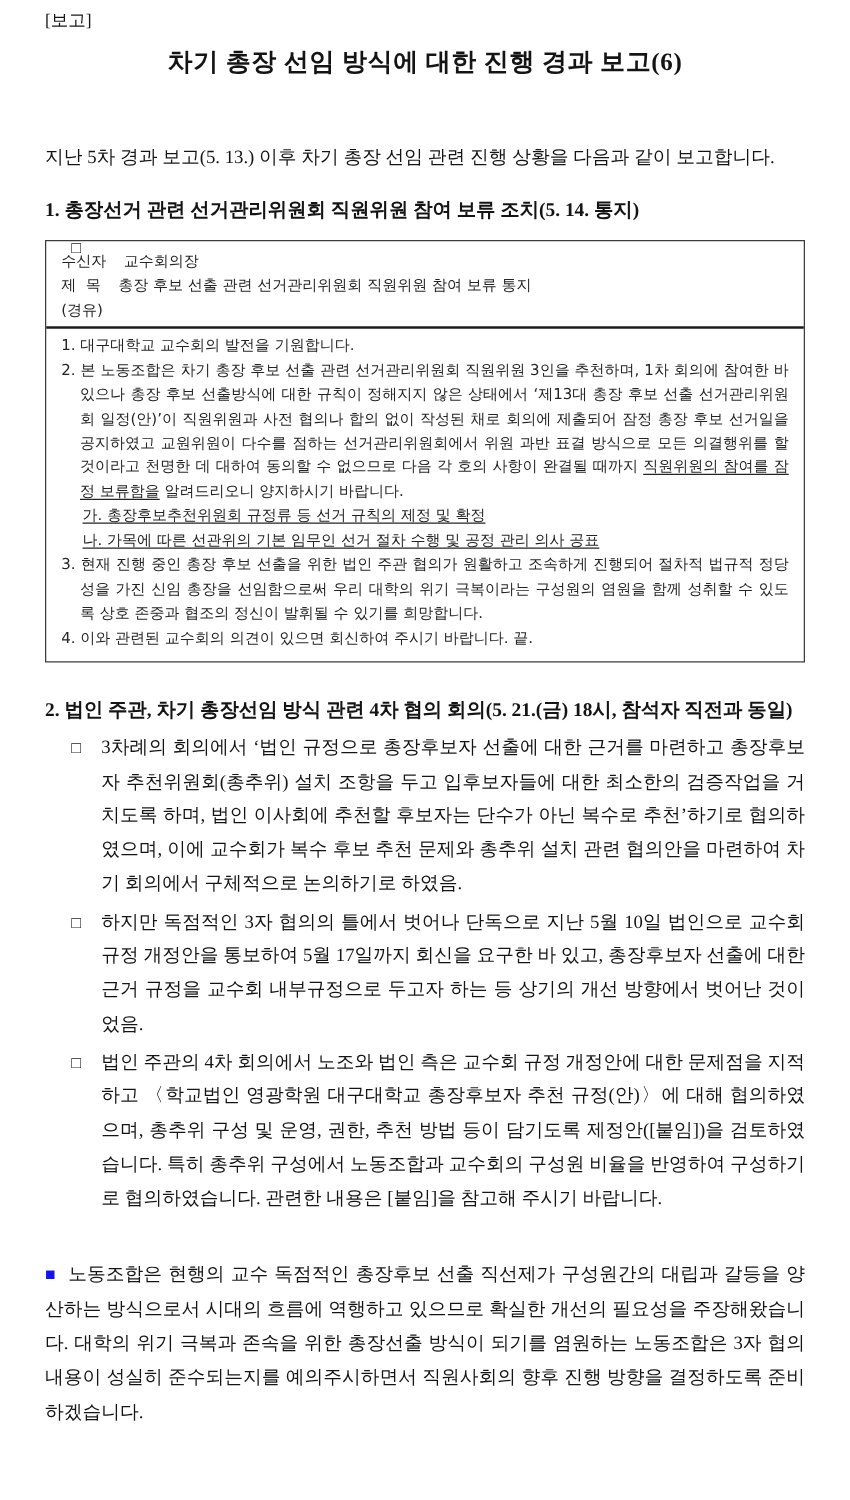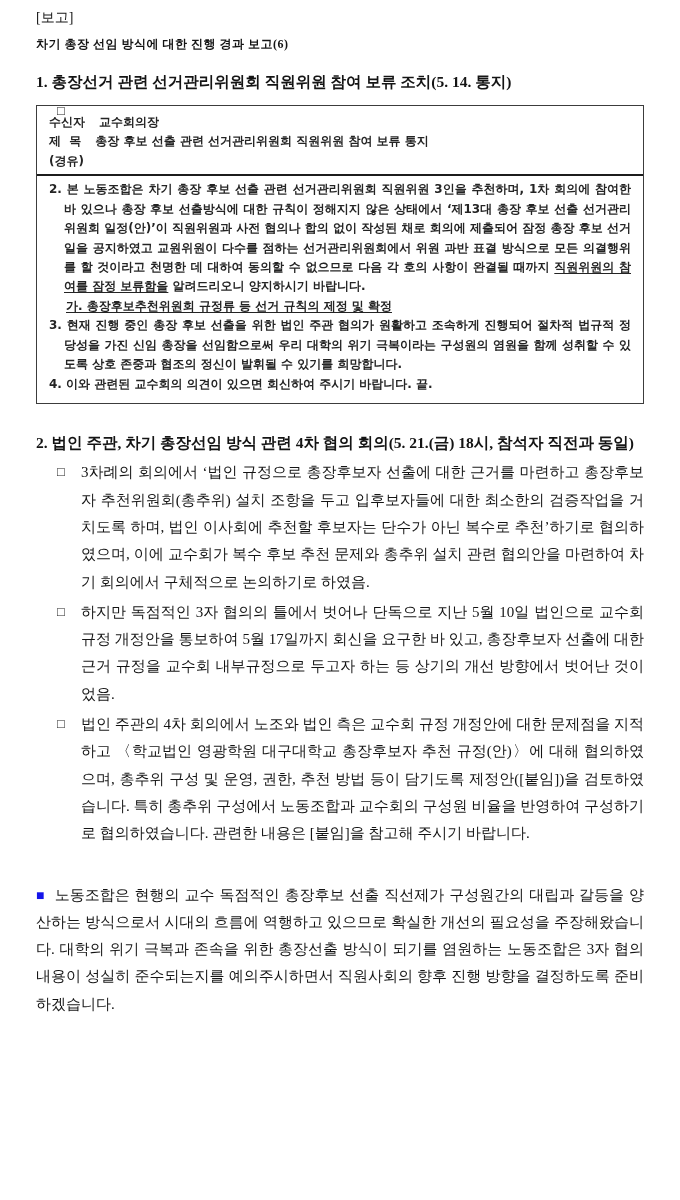--- a/index.html
+++ b/index.html
@@ -6,22 +6,22 @@
   html, body { background:#ffffff; }
   body {
     width:680px; height:1200px; overflow:hidden;
     font-family:"Liberation Serif","DejaVu Serif",serif;
     color:#141414;
   }
   .page { padding:8px 36px 0 36px; }
 
   .doc-tag { font-size:14px; line-height:1.4; }
   .doc-title {
-    margin-top:8px; 
-    font-size:12px; font-weight:bold; letter-spacing:0.5px;
+    margin-top:8px; text-align:center;
+    font-size:20px; font-weight:bold; letter-spacing:0.5px;
   }
   .intro {
     margin-top:50px; font-size:15px; line-height:1.8; text-align:justify;
   }
 
   .sec-heading {
     margin-top:16px; font-size:15.5px; font-weight:bold; line-height:1.7;
   }
   .sec2 { margin-top:26px; }
 
@@ -30,21 +30,21 @@
     font-size:15px; line-height:1.82; text-align:justify;
   }
   .bullet > .marker {
     position:absolute; left:2px; top:1px; font-size:13px; color:#222;
   }
 
   .notice-box {
     margin-top:10px; border:1px solid #3c3c3c;
     padding:7px 12px 9px 12px;
     font-family:"DejaVu Sans","Liberation Sans",sans-serif;
-    font-size:12px; line-height:1.62; color:#242424;font-weight:bold;
+    font-size:12px; line-height:1.62; color:#242424;
   }
   .box-header {
     margin:0 -12px; padding:0 12px 3px 12px;
     border-bottom:2px solid #1c1c1c;
   }
   .box-row { white-space:pre-wrap; }
   .box-label { white-space:pre; }
   .box-value { margin-left:14px; }
   .box-body { padding-top:4px; }
   .box-item { text-align:justify; }
@@ -59,36 +59,39 @@
 </style>
 </head>
 <body>
 
 <div class="page">
 
   <div class="doc-tag">[보고]</div>
 
   <div class="doc-title">차기 총장 선임 방식에 대한 진행 경과 보고(6)</div>
 
+  <p class="intro">지난 5차 경과 보고(5. 13.) 이후 차기 총장 선임 관련 진행 상황을 다음과 같이 보고합니다.</p>
 
   <div class="sec-heading">1. 총장선거 관련 선거관리위원회 직원위원 참여 보류 조치(5. 14. 통지)</div>
 
   <div class="bullet">
     <span class="marker">□</span>
   </div>
 
   <div class="notice-box">
     <div class="box-header">
       <div class="box-row"><span class="box-label">수신자</span><span class="box-value">교수회의장</span></div>
       <div class="box-row"><span class="box-label">제  목</span><span class="box-value">총장 후보 선출 관련 선거관리위원회 직원위원 참여 보류 통지</span></div>
       <div class="box-row">(경유)</div>
     </div>
     <div class="box-body">
+      <p class="box-item">1. 대구대학교 교수회의 발전을 기원합니다.</p>
       <p class="box-item hang"><span>2. 본 노동조합은 차기 총장 후보 선출 관련 선거관리위원회 직원위원 3인을 추천하며, 1차 회의에 참여한 바 있으나 총장 후보 선출방식에 대한 규칙이 정해지지 않은 상태에서 ‘제13대 총장 후보 선출 선거관리위원회 일정(안)’이 직원위원과 사전 협의나 합의 없이 작성된 채로 회의에 제출되어 잠정 총장 후보 선거일을 공지하였고 교원위원이 다수를 점하는 선거관리위원회에서 위원 과반 표결 방식으로 모든 의결행위를 할 것이라고 천명한 데 대하여 동의할 수 없으므로 다음 각 호의 사항이 완결될 때까지 </span><span class="ul">직원위원의 참여를 잠정 보류함을</span><span> 알려드리오니 양지하시기 바랍니다.</span></p>
       <p class="box-sub"><span class="ul">가. 총장후보추천위원회 규정류 등 선거 규칙의 제정 및 확정</span></p>
+      <p class="box-sub"><span class="ul">나. 가목에 따른 선관위의 기본 임무인 선거 절차 수행 및 공정 관리 의사 공표</span></p>
       <p class="box-item hang">3. 현재 진행 중인 총장 후보 선출을 위한 법인 주관 협의가 원활하고 조속하게 진행되어 절차적 법규적 정당성을 가진 신임 총장을 선임함으로써 우리 대학의 위기 극복이라는 구성원의 염원을 함께 성취할 수 있도록 상호 존중과 협조의 정신이 발휘될 수 있기를 희망합니다.</p>
       <p class="box-item">4. 이와 관련된 교수회의 의견이 있으면 회신하여 주시기 바랍니다.  끝.</p>
     </div>
   </div>
 
   <div class="sec-heading sec2">2. 법인 주관, 차기 총장선임 방식 관련 4차 협의 회의(5. 21.(금) 18시, 참석자 직전과 동일)</div>
 
   <div class="bullet">
     <span class="marker">□</span><span>3차례의 회의에서 ‘법인 규정으로 총장후보자 선출에 대한 근거를 마련하고 총장후보자 추천위원회(총추위) 설치 조항을 두고 입후보자들에 대한 최소한의 검증작업을 거치도록 하며, 법인 이사회에 추천할 후보자는 단수가 아닌 복수로 추천’하기로 협의하였으며, 이에 교수회가 복수 후보 추천 문제와 총추위 설치 관련 협의안을 마련하여 차기 회의에서 구체적으로 논의하기로 하였음.</span>
   </div>

